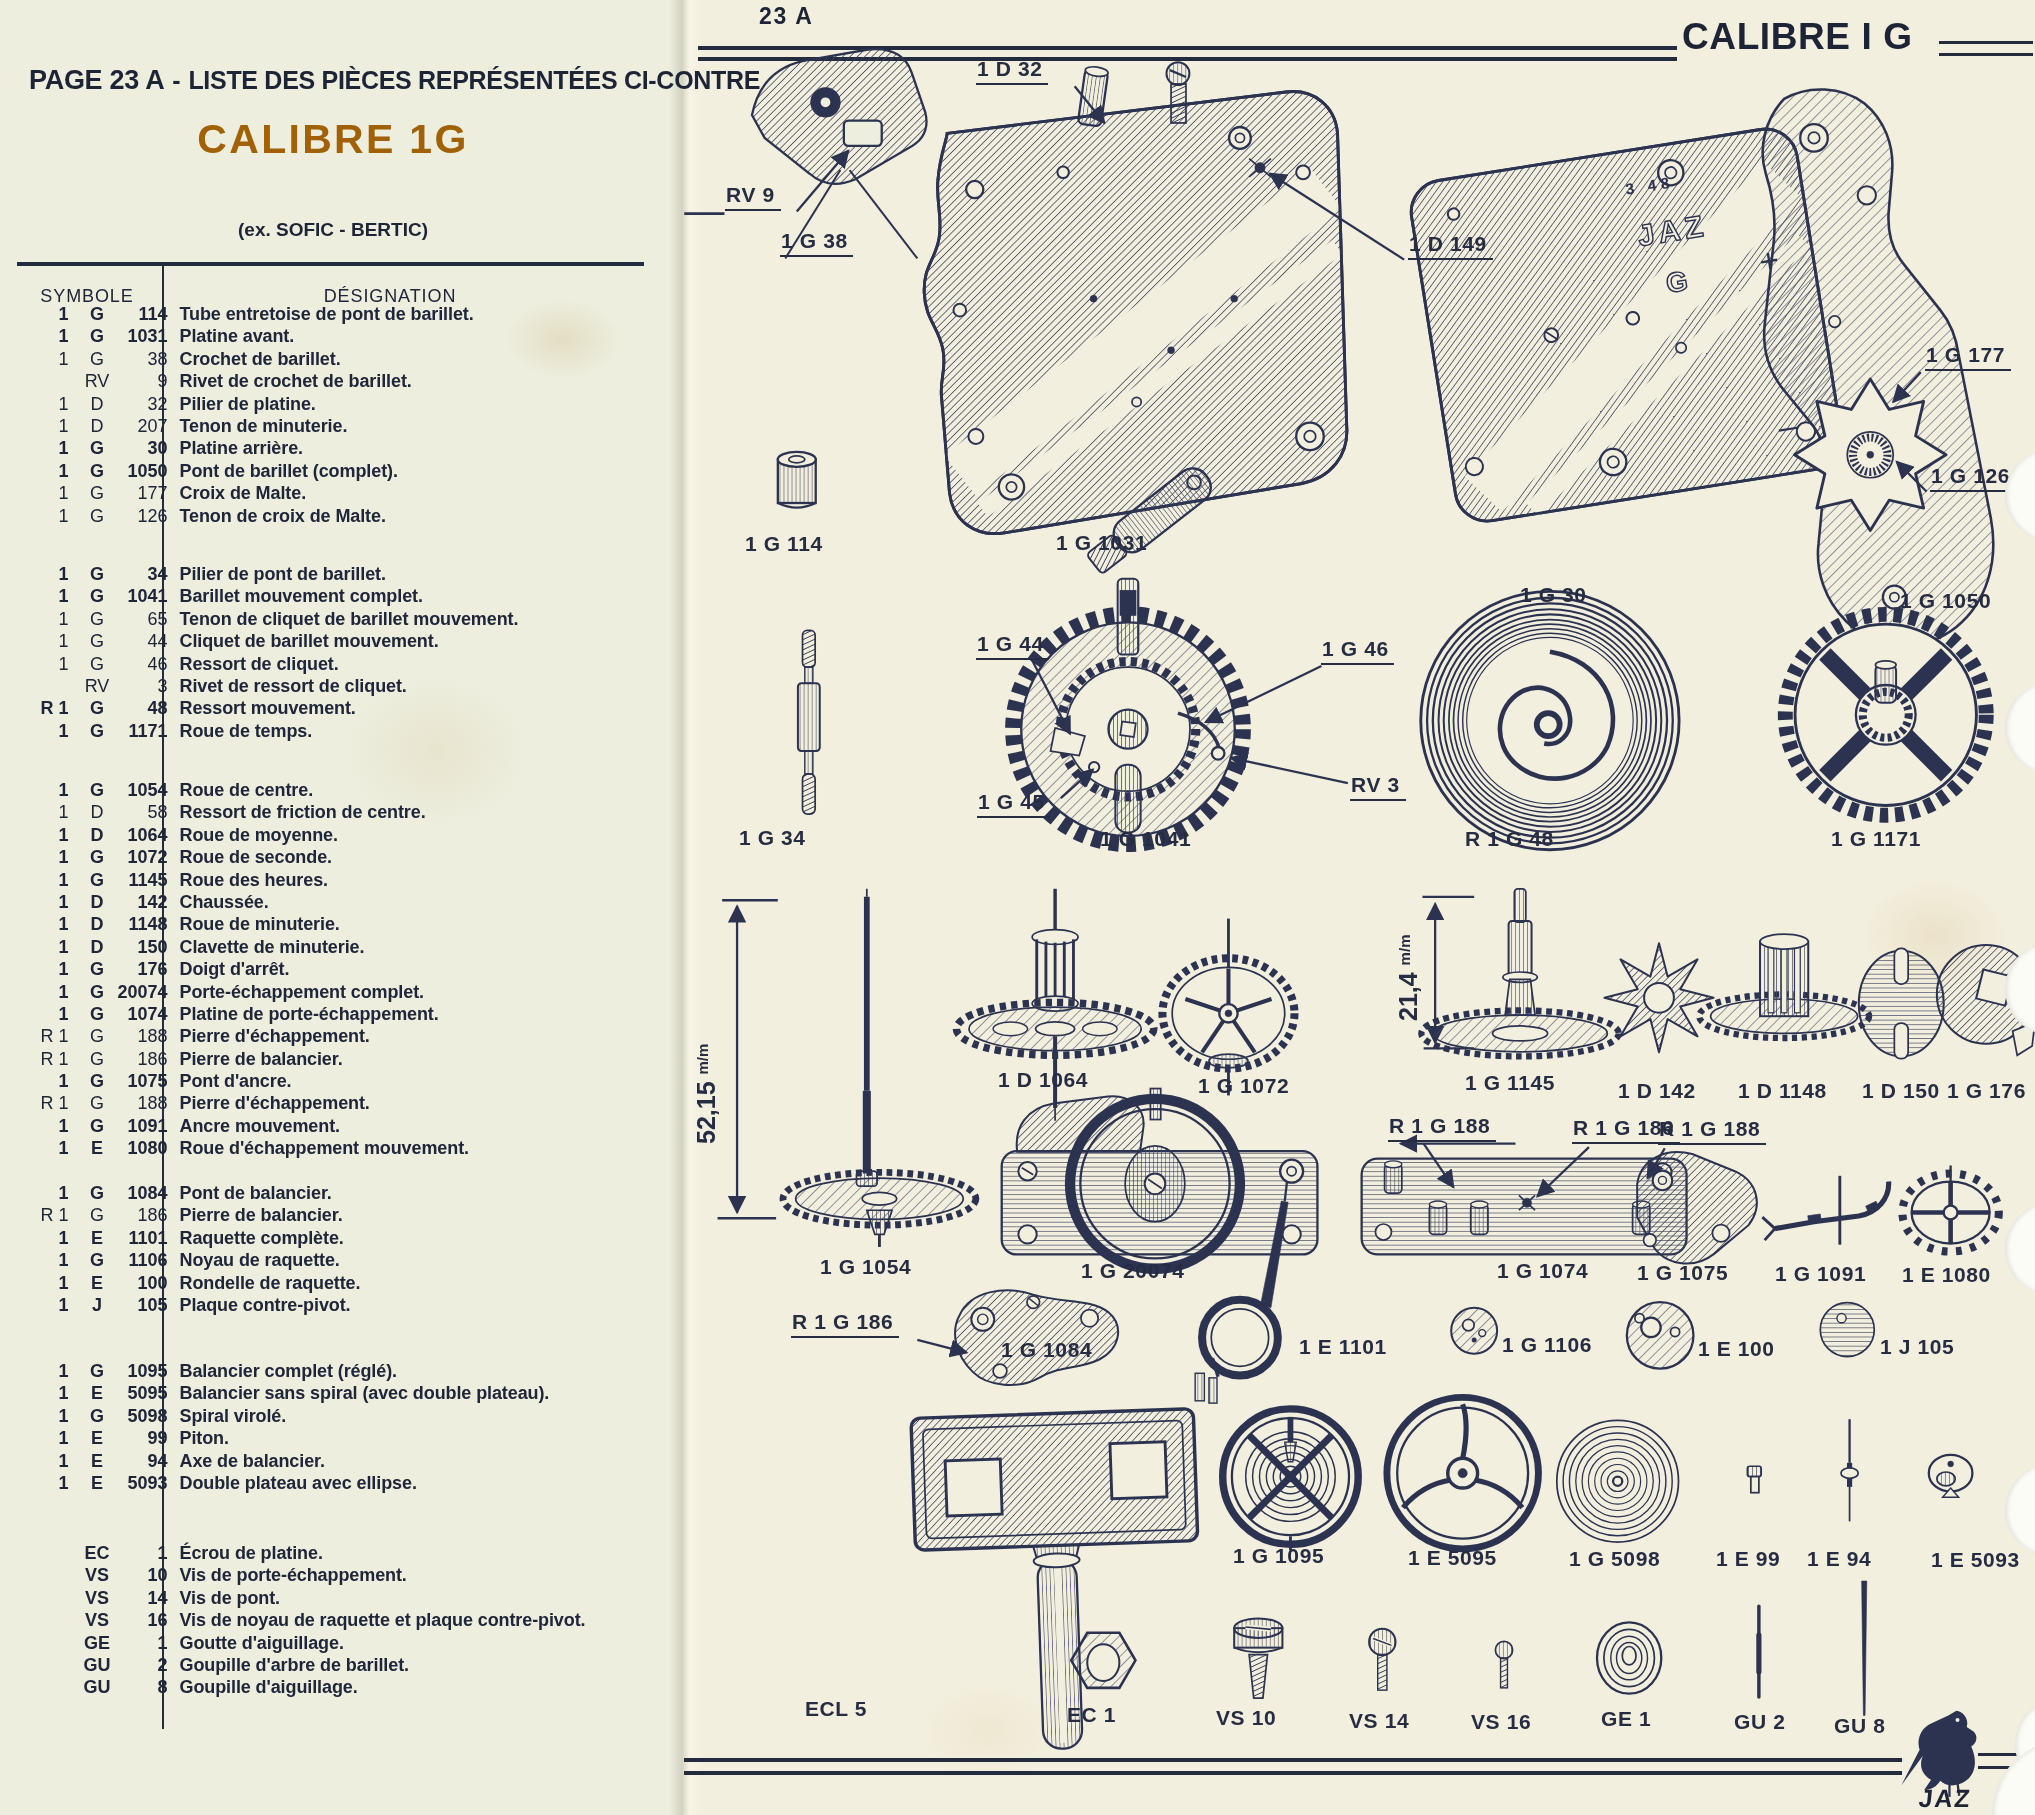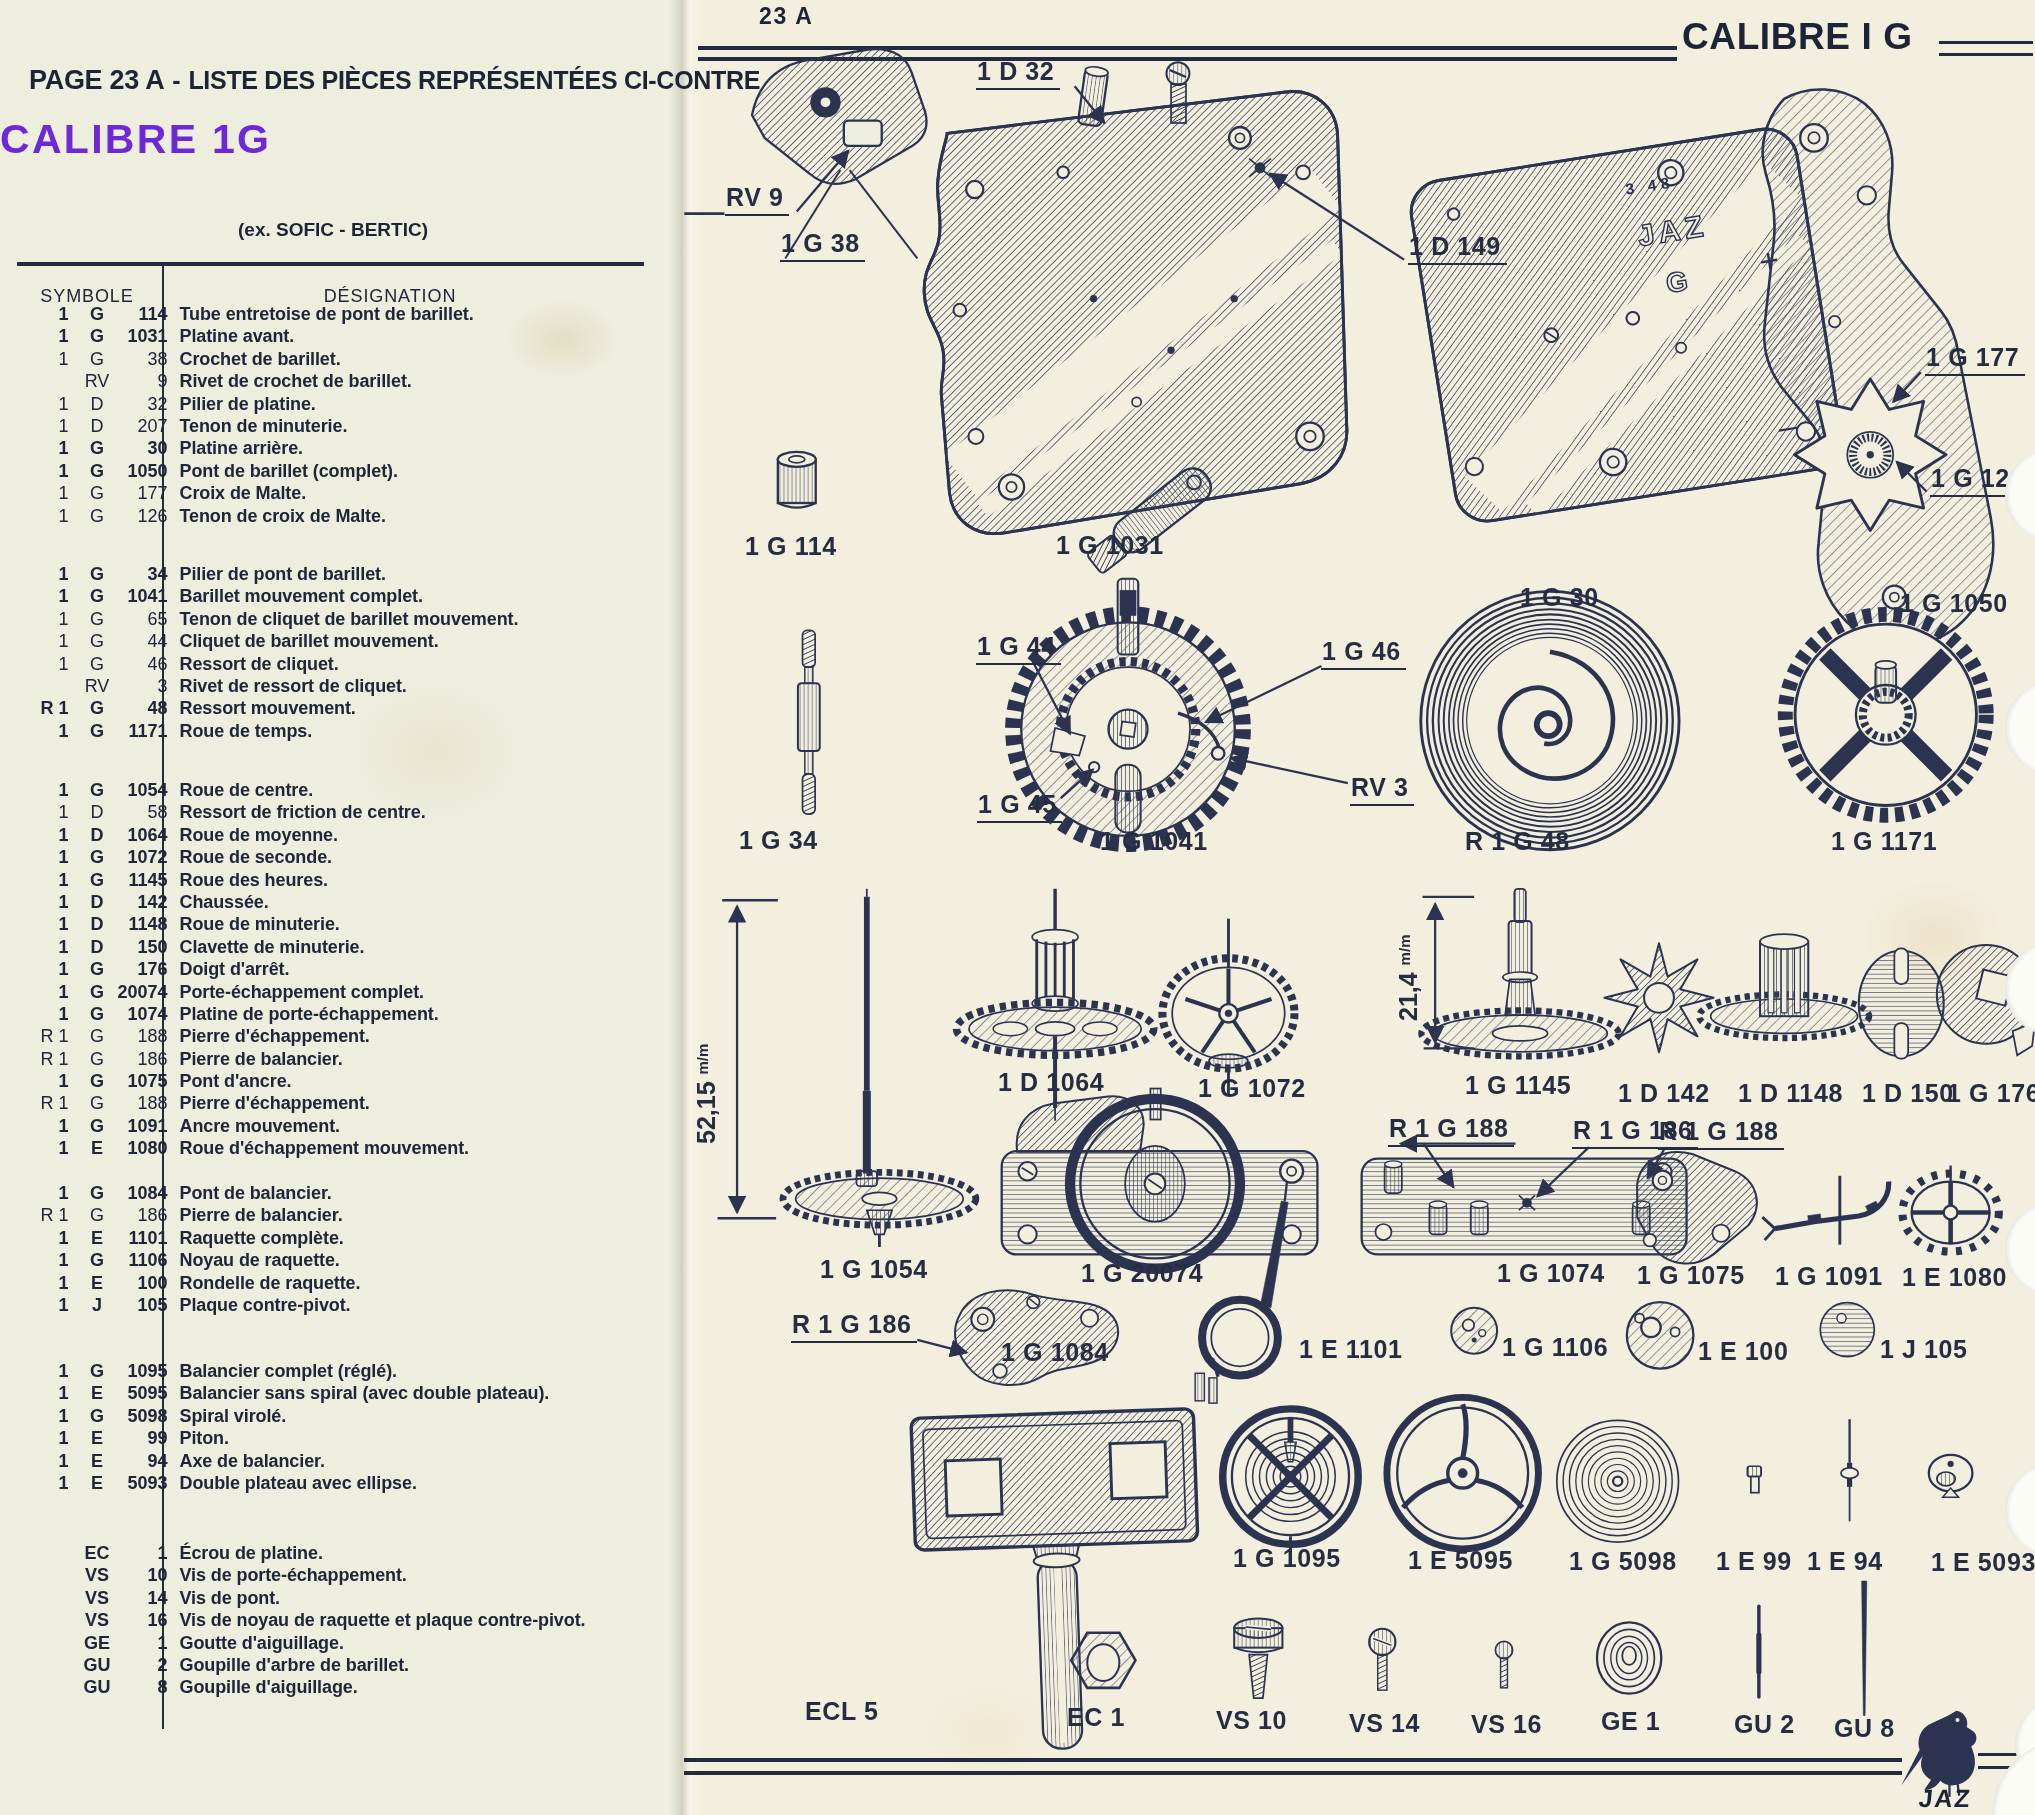--- a/index.html
+++ b/index.html
@@ -10,39 +10,39 @@
   .gutter{position:absolute;left:669px;top:0;width:33px;height:1816px;
           background:linear-gradient(90deg,rgba(0,0,0,0),rgba(70,65,40,.16) 40%,rgba(255,255,250,.35) 62%,rgba(0,0,0,0));}
   .stain{position:absolute;border-radius:50%;}
   .hr{position:absolute;background:#242b3f;height:4px;}
   .vr{position:absolute;background:#242b3f;width:2.3px;}
 
   
   .pagetitle{position:absolute;left:29px;top:65px;font-size:25px;font-weight:800;letter-spacing:-0.3px;white-space:nowrap;color:#1d2436;}
   .pagetitle .big{font-size:27px;}
   .pagetitle .dash{margin:0 8px;}
-  .calibre{position:absolute;left:0;top:116px;width:666px;font-size:41px;font-weight:800;letter-spacing:2.3px;color:#6d28d9;}
+  .calibre{position:absolute;left:0;top:116px;width:666px;text-align:center;font-size:41px;font-weight:800;letter-spacing:2.3px;color:#a16207;}
   .sub1{position:absolute;left:0;top:185px;width:666px;text-align:center;font-size:20px;font-weight:700;color:#1d2436;}
   .sub2{position:absolute;left:0;top:219px;width:666px;text-align:center;font-size:19px;font-weight:700;color:#1d2436;}
   .colhdr{position:absolute;top:286px;font-size:18px;font-weight:500;letter-spacing:0.9px;text-align:center;color:#20263a;}
 
   
   .tblock{position:absolute;left:11.5px;width:660px;}
   .trow{position:relative;height:22.4px;}
   .trow span{position:absolute;top:0;height:22.4px;line-height:22.4px;font-size:18px;font-weight:700;color:#20263a;white-space:nowrap;}
   .c-pre{left:0;width:57px;text-align:right;}
   .c-sym{left:60px;width:51px;text-align:center;}
   .c-num{left:80px;width:76px;text-align:right;}
   .c-des{left:168px;width:494px;text-align:left;font-weight:500;letter-spacing:-0.1px;}
   .trow[data-w="n"] .c-pre,.trow[data-w="n"] .c-sym,.trow[data-w="n"] .c-num{font-weight:500;}
 
   
   .rp-num{position:absolute;left:759px;top:3.4px;font-size:23px;font-weight:700;letter-spacing:1.7px;color:#1d2436;}
   .rp-calibre{position:absolute;left:1682px;top:16px;font-size:37px;font-weight:800;letter-spacing:0.6px;color:#1d2436;white-space:nowrap;}
-  .fl{position:absolute;font-size:25px;font-weight:700;letter-spacing:0.6px;white-space:nowrap;color:#262d42;}
+  .fl{position:absolute;font-size:21px;font-weight:700;letter-spacing:0.6px;white-space:nowrap;color:#262d42;}
   .fl.u{border-bottom:2.3px solid #262d42;padding:0 5.7px 2.3px 1.1px;}
   .dim{position:absolute;font-size:25px;font-weight:700;color:#262d42;transform:rotate(-90deg);transform-origin:0 0;white-space:nowrap;}
   .dim .un{font-size:15px;vertical-align:6.9px;}
   .jaztext{position:absolute;left:1919px;top:1784px;font-size:25px;font-weight:800;letter-spacing:1.7px;transform:skewX(-6deg);color:#1d2436;}
 
   .hole{position:absolute;width:92px;height:92px;border-radius:50%;background:#fcfcf7;box-shadow:inset 2.3px 0 4.6px rgba(0,0,0,.10);}
   svg text{font-family:"Liberation Sans",sans-serif;}
 </style>
 </head>
 <body>

